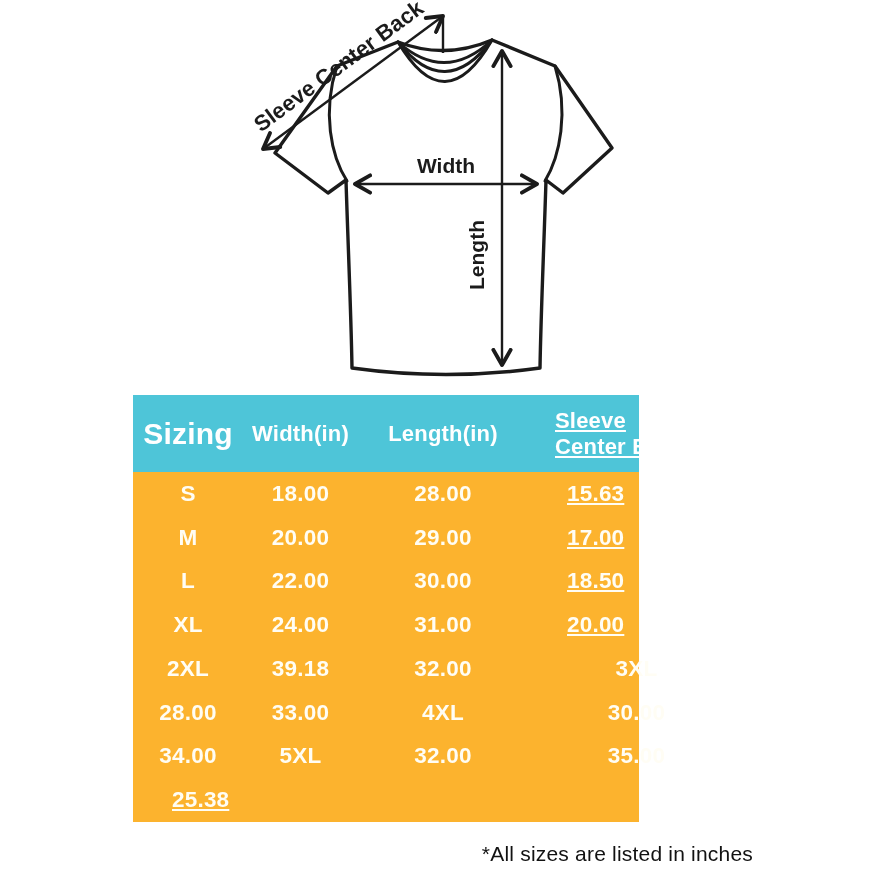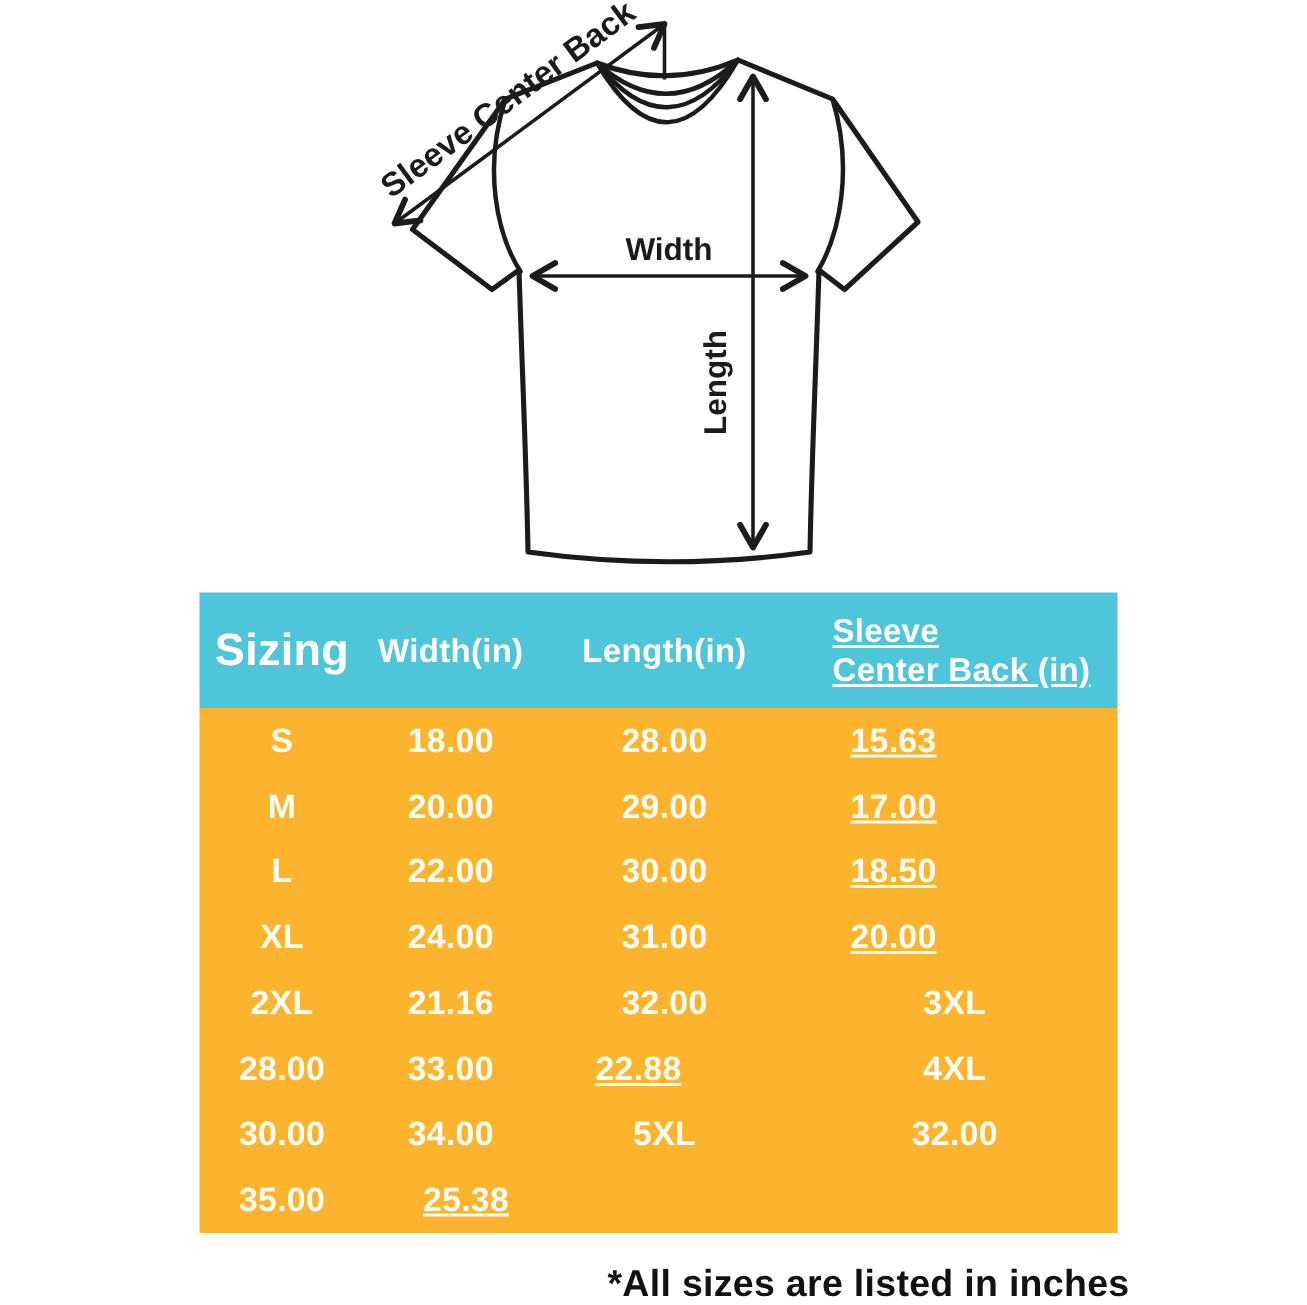--- a/index.html
+++ b/index.html
@@ -6,38 +6,38 @@
   .stage{
     position:relative;width:871px;height:870px;background:#ffffff;overflow:hidden;
     font-family:"Liberation Sans","DejaVu Sans",sans-serif;
   }
   svg.shirt-svg{position:absolute;left:0;top:0;display:block;}
   .shirt-line{stroke:#1b1b1b;fill:none;stroke-linejoin:round;stroke-linecap:round;}
   .measure{stroke:#1b1b1b;fill:none;stroke-width:2.4;}
   .diagram-label{font-weight:bold;fill:#1b1b1b;font-size:21px;font-family:"Liberation Sans","DejaVu Sans",sans-serif;}
   .scb-label{font-size:22px;}
 
-  .size-table{position:absolute;left:133px;top:395px;width:612px;text-align:center;}
+  .size-table{position:absolute;left:133px;top:395px;width:506px;text-align:center;}
   .thead{
     display:grid;grid-template-columns:110px 115px 170px 217px;height:77px;
     color:#ffffff;font-weight:bold;
   }
   .th{display:flex;align-items:center;justify-content:center;font-size:22px;letter-spacing:.2px;}
   .th.col-sizing{font-size:30px;}
   .th.col-sleeve{flex-direction:column;align-items:flex-start;justify-content:center;padding-left:27px;line-height:26px;text-decoration:underline;}
   .tbody{
     display:grid;grid-template-columns:110px 115px 170px 217px;grid-auto-rows:43.75px;
     color:#fffdf4;font-weight:bold;font-size:22.5px;
   }
   .td{display:flex;align-items:center;justify-content:center;letter-spacing:.2px;}
   .td.col-sleeve{justify-content:flex-start;padding-left:39px;text-decoration:underline;}
 
   .footnote{
     position:absolute;top:842px;right:118px;
-    font-size:25px;font-weight:bold;color:#121212;letter-spacing:.2px;
+    font-size:21px;font-weight:normal;color:#121212;letter-spacing:.2px;
   }
 </style>
 </head>
 <body>
 
 <div class="stage">
 
   <svg class="shirt-svg" width="871" height="400" viewBox="0 0 871 400">
     <defs>
       <marker id="ah" viewBox="0 0 10 10" refX="8" refY="5" markerWidth="9" markerHeight="9" orient="auto-start-reverse">
@@ -113,27 +113,26 @@
       <div class="td">22.00</div>
       <div class="td">30.00</div>
       <div class="td col-sleeve">18.50</div>
 
       <div class="td">XL</div>
       <div class="td">24.00</div>
       <div class="td">31.00</div>
       <div class="td col-sleeve">20.00</div>
 
       <div class="td">2XL</div>
-      <div class="td">21.16</div>
+      <div class="td">39.18</div>
       <div class="td">32.00</div>
 
       <div class="td">3XL</div>
       <div class="td">28.00</div>
       <div class="td">33.00</div>
-      <div class="td col-sleeve">22.88</div>
 
       <div class="td">4XL</div>
       <div class="td">30.00</div>
       <div class="td">34.00</div>
 
       <div class="td">5XL</div>
       <div class="td">32.00</div>
       <div class="td">35.00</div>
       <div class="td col-sleeve">25.38</div>
     </div>

